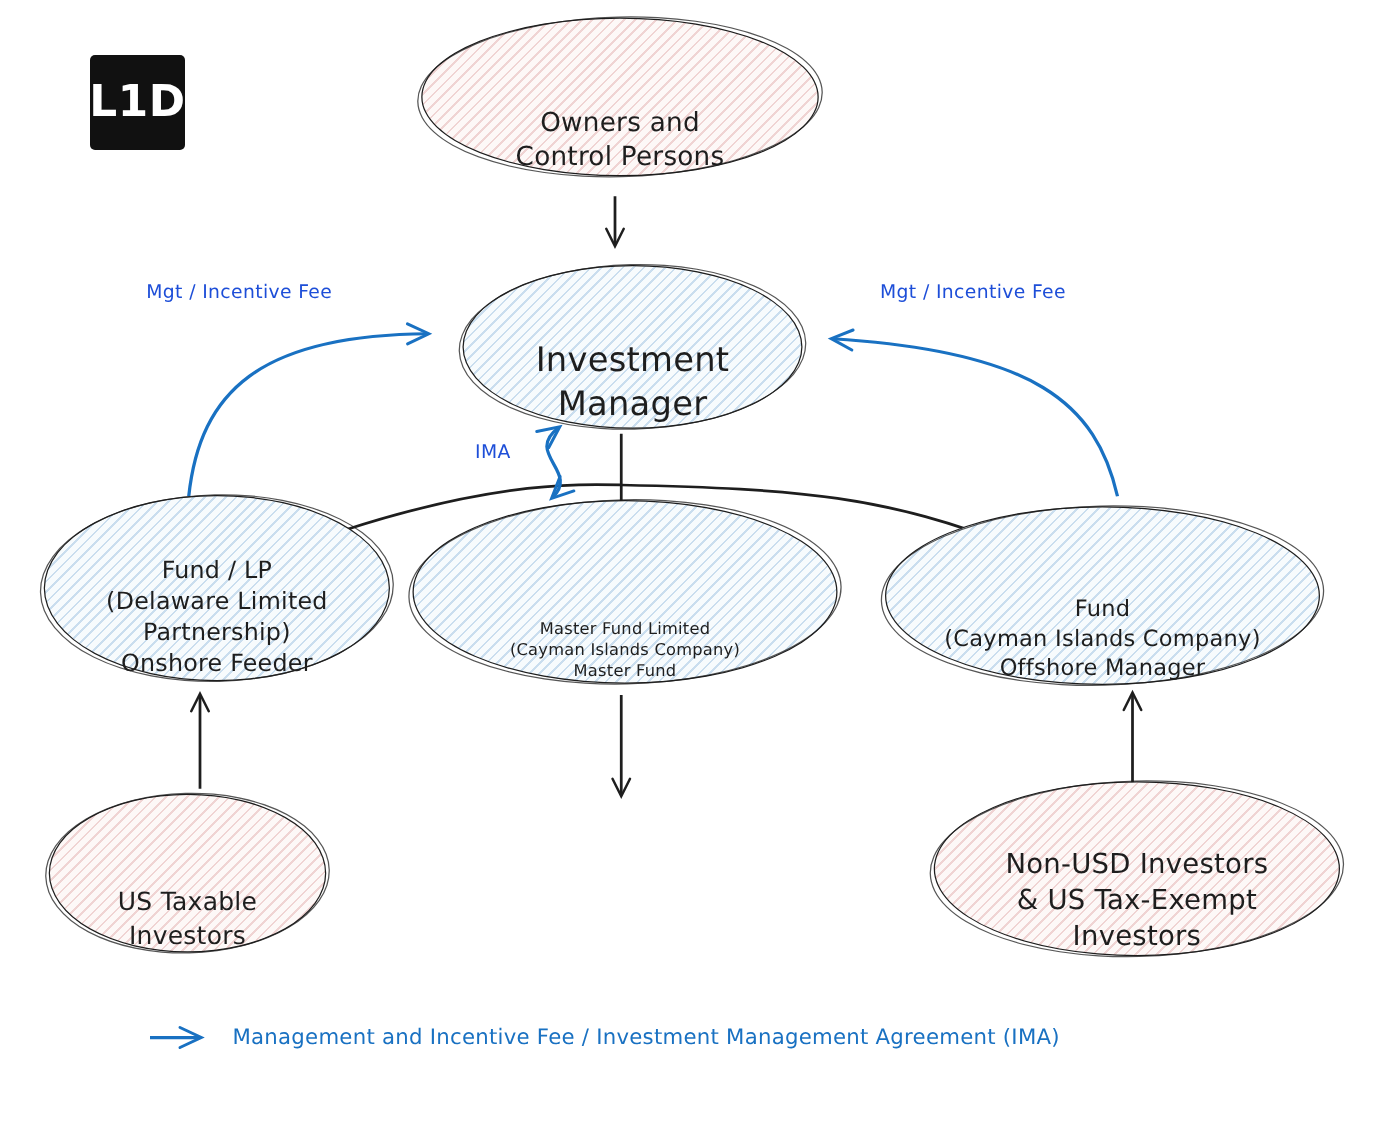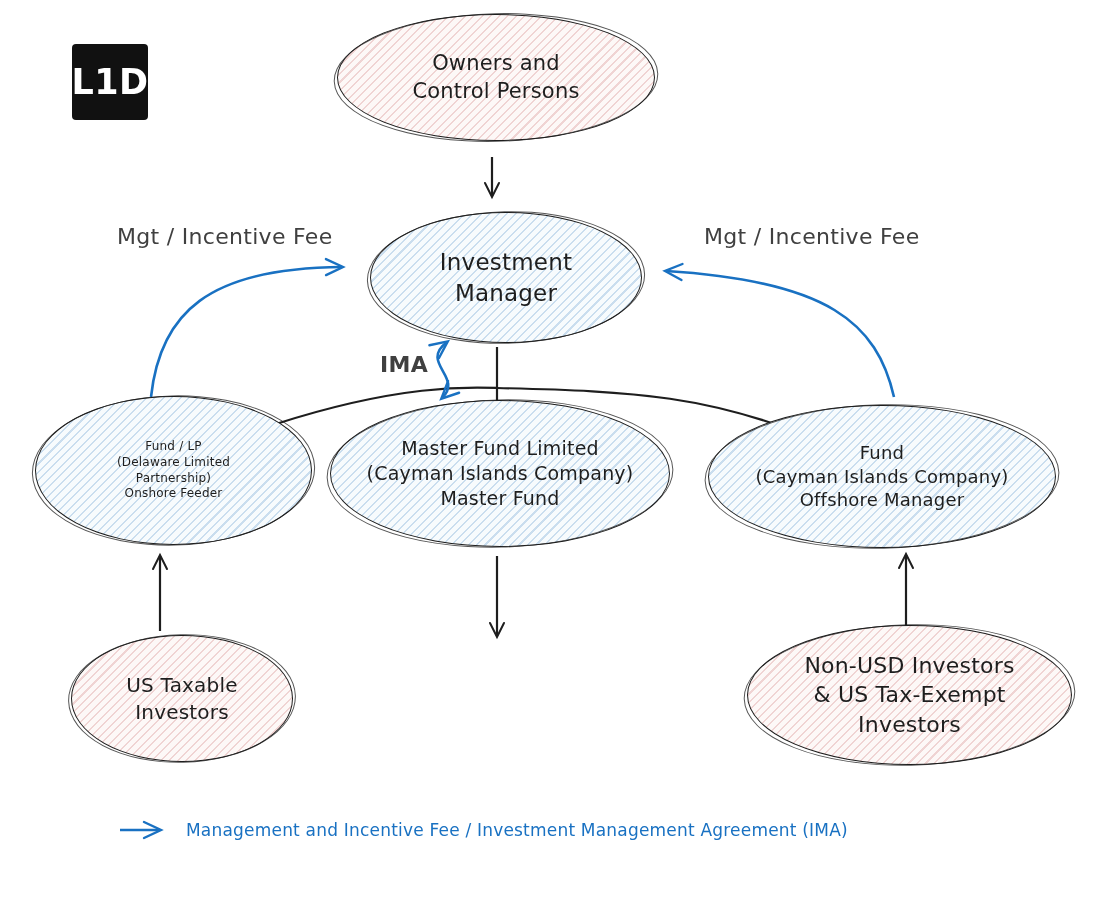--- a/index.html
+++ b/index.html
@@ -6,32 +6,32 @@
   .canvas{position:relative;width:1100px;height:904px;background:#ffffff;
           font-family:"DejaVu Sans", sans-serif;color:#1e1e1e;}
 
   .logo{position:absolute;left:72px;top:44px;width:76px;height:76px;background:#111111;
         color:#ffffff;display:flex;align-items:center;justify-content:center;
         font-size:35px;font-weight:800;letter-spacing:.5px;border-radius:4px;}
 
   .edges{position:absolute;left:0;top:0;width:1100px;height:904px;}
 
   .node{position:absolute;border:1.7px solid #1e1e1e;border-radius:50%;
-        display:flex;align-items:center;justify-content:center;text-align:center;
+        display:flex;align-items:flex-end;justify-content:center;text-align:center;
         box-sizing:border-box;}
   .node::before{content:"";position:absolute;inset:-3px;border:1.3px solid rgba(30,30,30,.75);
         border-radius:50%;transform:rotate(-1.4deg) scale(1.008,.982);pointer-events:none;}
   .node-label{white-space:pre-line;line-height:1.32;letter-spacing:.2px;position:relative;z-index:2;}
 
   .fill-pink{background-color:#fdf8f7;
      background-image:repeating-linear-gradient(135deg, rgba(209,128,128,.30) 0px, rgba(209,128,128,.30) 1.5px, transparent 1.5px, transparent 6px);}
   .fill-blue{background-color:#f7fbfd;
      background-image:repeating-linear-gradient(135deg, rgba(110,162,209,.33) 0px, rgba(110,162,209,.33) 1.5px, transparent 1.5px, transparent 6px);}
 
-  .edge-label{position:absolute;color:#404040;font-size:22px;letter-spacing:.3px;white-space:nowrap;}
+  .edge-label{position:absolute;color:#1d4ed8;font-size:15px;letter-spacing:.3px;white-space:nowrap;}
 
   .legend{position:absolute;left:118px;top:820px;display:flex;flex-direction:column;gap:29px;}
   .legend-row{display:flex;align-items:center;gap:18px;}
   .legend-label{font-size:17px;letter-spacing:.2px;white-space:nowrap;}
   .legend-label.blue{color:#1971c2;}
   .legend-label.black{color:#1e1e1e;}
 </style>
 </head>
 <body>
 
@@ -62,59 +62,59 @@
     <path d="M 151 397 C 160 313, 208 268, 342 267" fill="none" stroke="#1971c2" stroke-width="2.6" marker-end="url(#ah-blue)"></path>
     <path d="M 894 397 C 877 323, 828 281, 666 271" fill="none" stroke="#1971c2" stroke-width="2.6" marker-end="url(#ah-blue)"></path>
     <path d="M 447 342 C 419 363, 464 377, 442 398" fill="none" stroke="#1971c2" stroke-width="2.6" marker-start="url(#ah-blue-start)" marker-end="url(#ah-blue)"></path>
   </svg>
 
   <div class="node fill-pink" style="left:337px;top:14px;width:318px;height:127px;font-size:21px;">
     <span class="node-label">Owners and
 Control Persons</span>
   </div>
 
-  <div class="node fill-blue" style="left:370px;top:212px;width:272px;height:131px;font-size:23px;">
+  <div class="node fill-blue" style="left:370px;top:212px;width:272px;height:131px;font-size:27px;">
     <span class="node-label">Investment
 Manager</span>
   </div>
 
-  <div class="node fill-blue" style="left:35px;top:396px;width:277px;height:149px;font-size:12px;">
+  <div class="node fill-blue" style="left:35px;top:396px;width:277px;height:149px;font-size:19px;">
     <span class="node-label">Fund / LP
 (Delaware Limited
 Partnership)
 Onshore Feeder</span>
   </div>
 
-  <div class="node fill-blue" style="left:330px;top:400px;width:340px;height:147px;font-size:19px;">
+  <div class="node fill-blue" style="left:330px;top:400px;width:340px;height:147px;font-size:13px;">
     <span class="node-label">Master Fund Limited
 (Cayman Islands Company)
 Master Fund</span>
   </div>
 
   <div class="node fill-blue" style="left:708px;top:405px;width:348px;height:143px;font-size:18px;">
     <span class="node-label">Fund
 (Cayman Islands Company)
 Offshore Manager</span>
   </div>
 
-  <div class="node fill-pink" style="left:71px;top:635px;width:222px;height:127px;font-size:20px;">
+  <div class="node fill-pink" style="left:39px;top:635px;width:222px;height:127px;font-size:20px;">
     <span class="node-label">US Taxable
 Investors</span>
   </div>
 
 
   <div class="node fill-pink" style="left:747px;top:625px;width:325px;height:140px;font-size:22px;">
     <span class="node-label">Non-USD Investors
 &amp; US Tax-Exempt
 Investors</span>
   </div>
 
   <div class="edge-label" style="left:117px;top:224px;">Mgt / Incentive Fee</div>
   <div class="edge-label" style="left:704px;top:224px;">Mgt / Incentive Fee</div>
-  <div class="edge-label" style="left:380px;top:352px;font-weight:bold;">IMA</div>
+  <div class="edge-label" style="left:380px;top:352px;">IMA</div>
 
   <div class="legend">
     <div class="legend-row">
       <svg width="50" height="20" viewBox="0 0 50 20">
         <path d="M2 10 L42 10" fill="none" stroke="#1971c2" stroke-width="2.6" marker-end="url(#ah-blue)"></path>
       </svg>
       <span class="legend-label blue">Management and Incentive Fee / Investment Management Agreement (IMA)</span>
     </div>
   </div>
 

